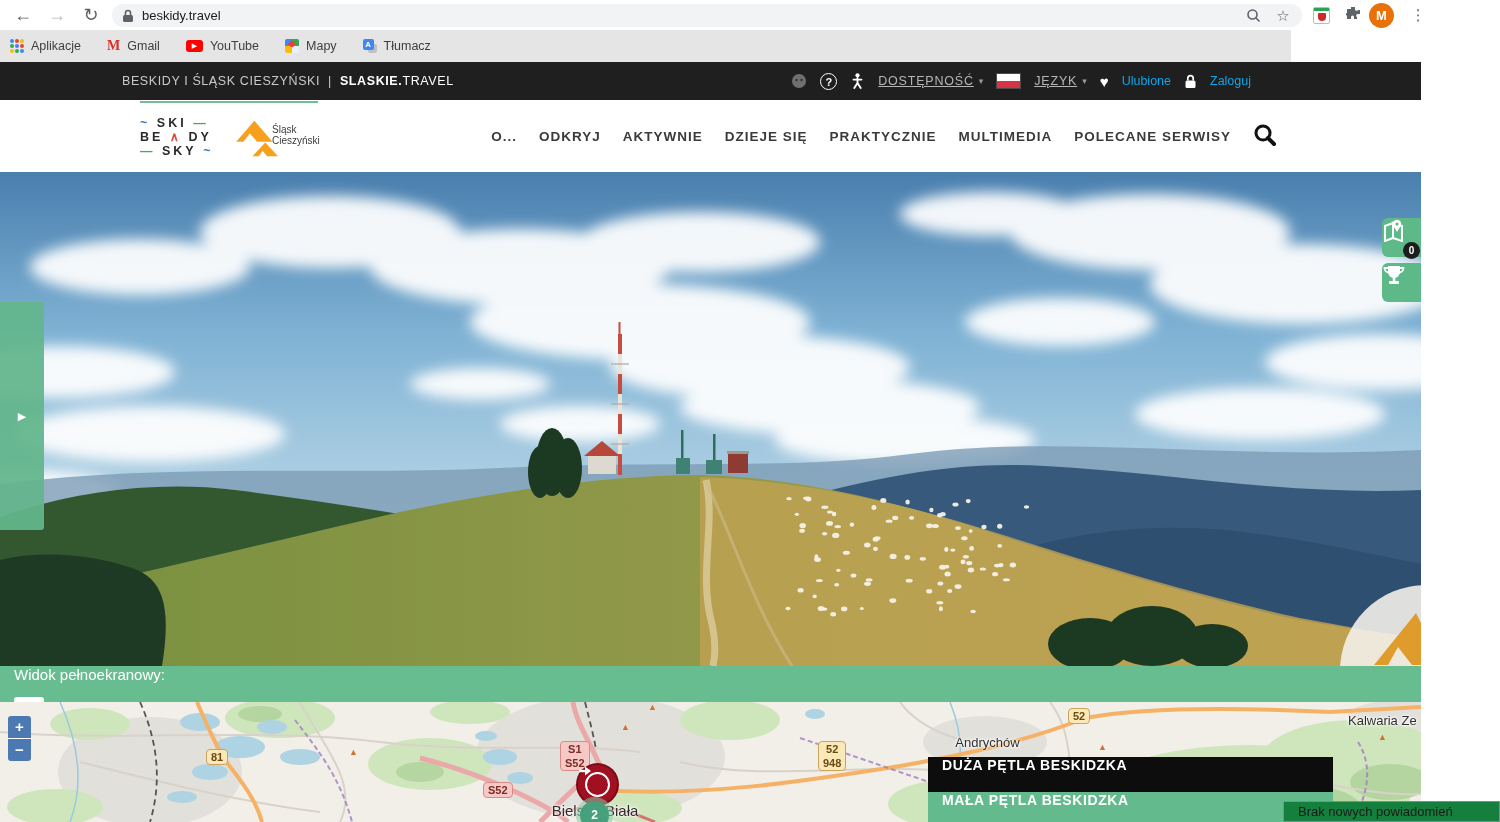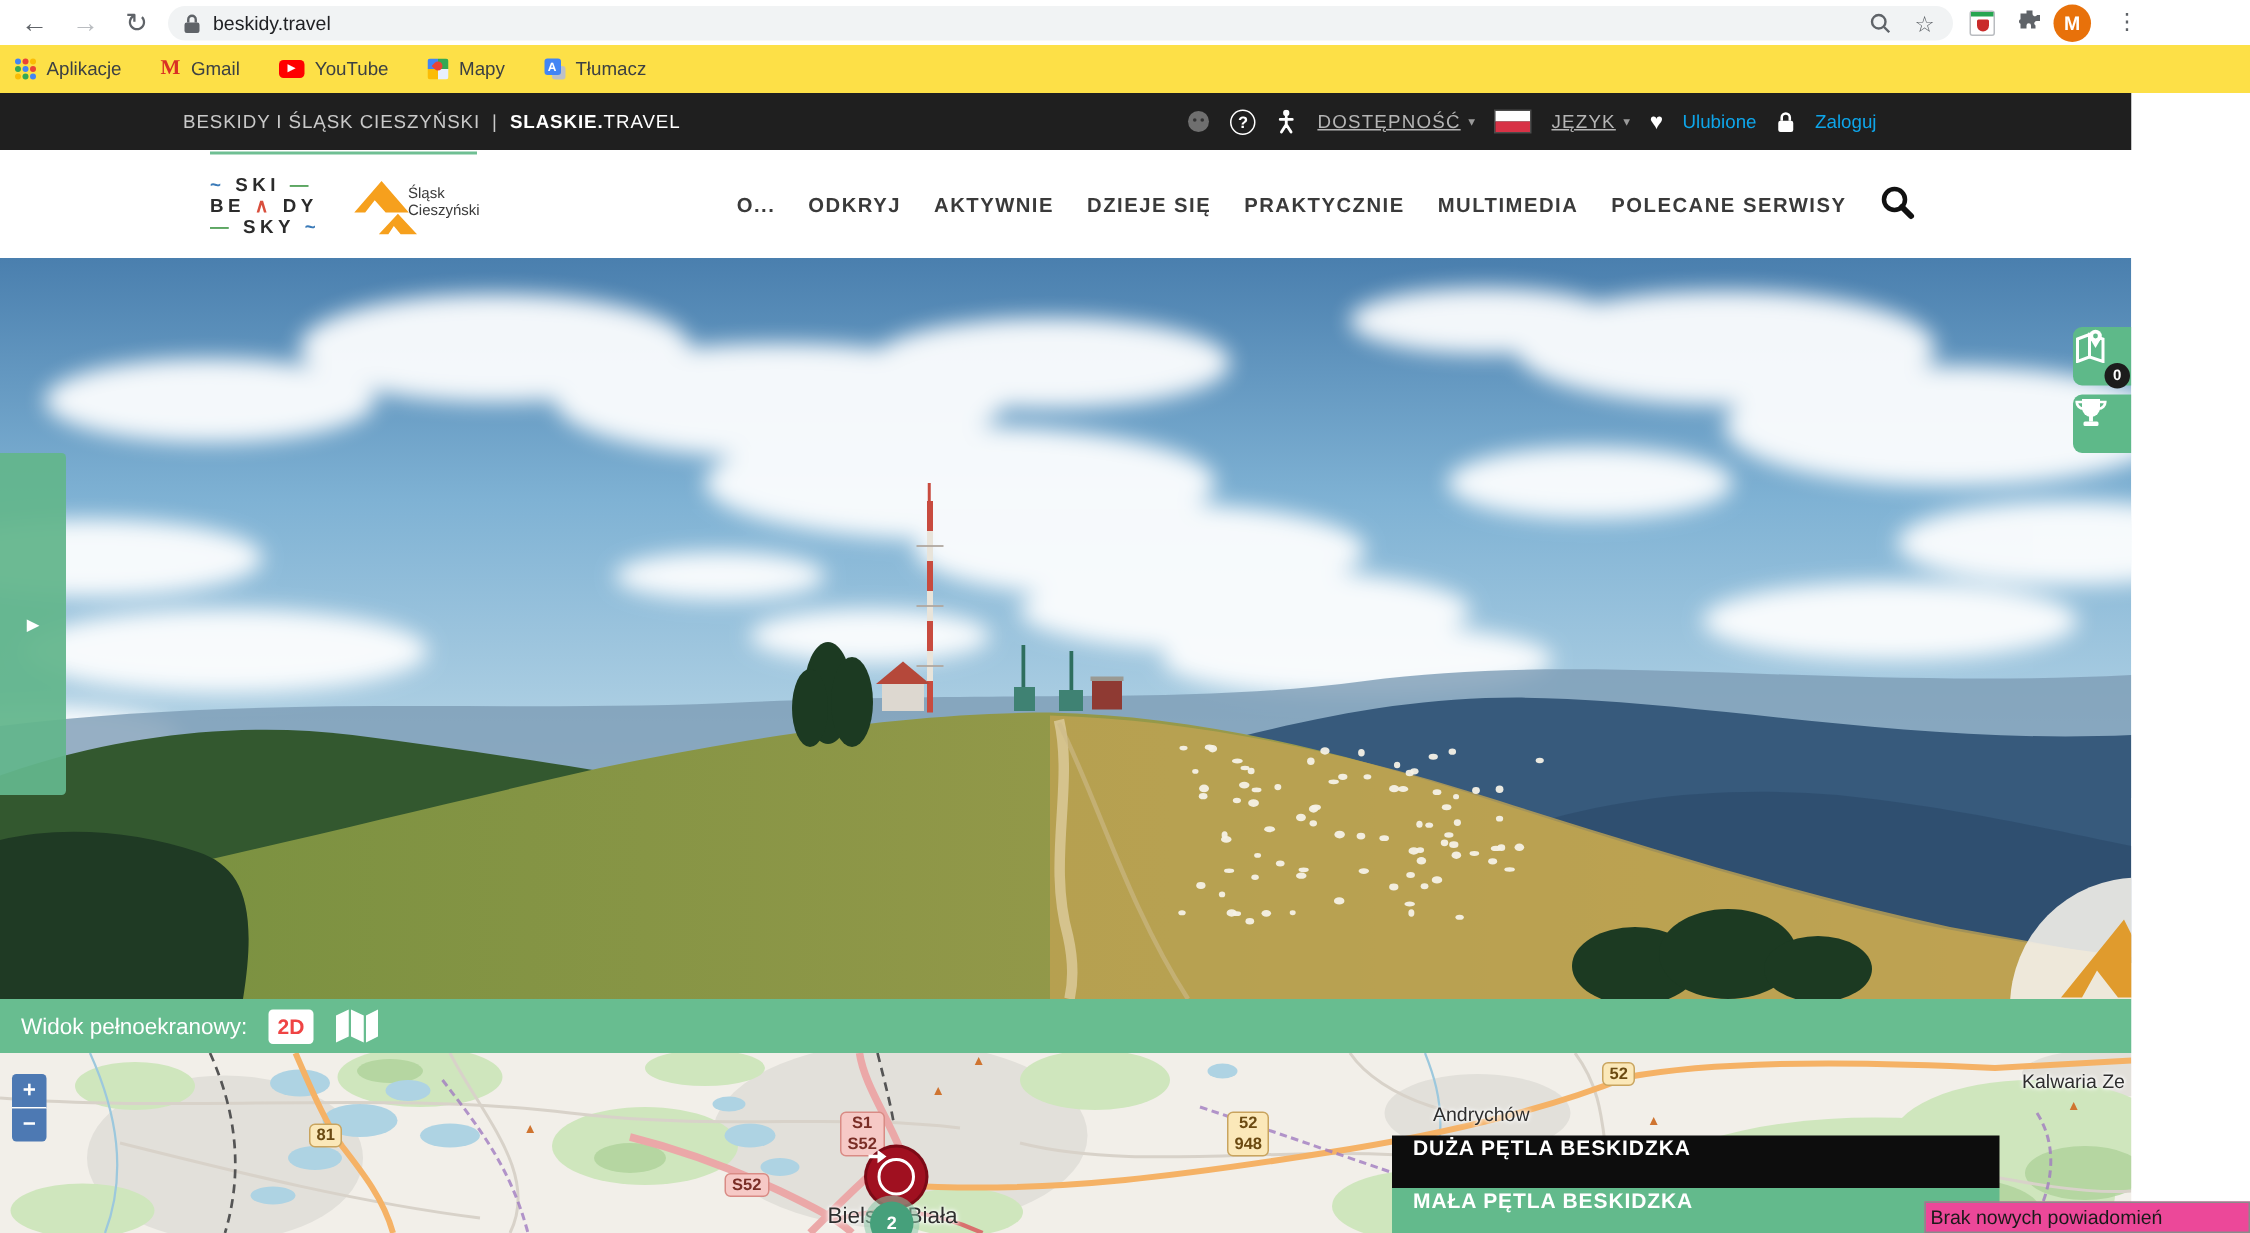--- a/index.html
+++ b/index.html
@@ -18,21 +18,21 @@
   .ext-shield{position:absolute;left:1313px;top:7px;width:17px;height:17px;background:#fff;border:1px solid #b9bcc0;
               border-radius:2px;box-sizing:border-box;}
   .ext-shield i{display:block;height:3px;background:#27a550;}
   .ext-shield b{display:block;width:8px;height:8px;margin:2px auto 0;background:#c92b2b;border-radius:1px 1px 4px 4px;}
   .puzzle{position:absolute;left:1345px;top:6px;color:#5f6368;}
   .avatar{position:absolute;left:1369px;top:3px;width:25px;height:25px;border-radius:50%;background:#e8710a;
           color:#fff;font-size:13px;font-weight:700;text-align:center;line-height:25px;}
   .kebab{position:absolute;left:1408px;top:2px;width:20px;height:26px;color:#5f6368;font-size:15px;
          text-align:center;line-height:26px;}
 
-  .bookmarks{position:absolute;left:0;top:30px;width:1500px;height:32px;background:#fde047;display:flex;
+  .bookmarks{position:absolute;left:0;top:30px;width:1291px;height:32px;background:#e5e5e5;display:flex;
              align-items:center;padding-left:10px;box-sizing:border-box;gap:26px;}
   .bm{display:flex;align-items:center;gap:7px;font-size:12.5px;color:#3c4043;cursor:pointer;}
   .grid9{width:14px;height:14px;display:grid;grid-template-columns:repeat(3,4px);grid-template-rows:repeat(3,4px);gap:1px;}
   .grid9 span{width:4px;height:4px;border-radius:50%;}
   .gmailM{color:#d93025;font-weight:800;font-size:14px;font-family:"Liberation Serif",serif;}
   .ytic{width:17px;height:12px;background:#f00;border-radius:3px;color:#fff;font-size:7px;text-align:center;line-height:12px;}
   .mapsic{width:14px;height:14px;position:relative;border-radius:2px;overflow:hidden;}
   .mapsic .q1{position:absolute;left:0;top:0;width:7px;height:7px;background:#4285f4;}
   .mapsic .q2{position:absolute;right:0;top:0;width:7px;height:7px;background:#34a853;}
   .mapsic .q3{position:absolute;left:0;bottom:0;width:7px;height:7px;background:#fbbc05;}
@@ -82,21 +82,21 @@
   .sidebtn{position:absolute;right:0;width:39px;height:39px;background:#5eb989;border-radius:6px 0 0 6px;
            display:flex;align-items:center;justify-content:center;cursor:pointer;}
   .sidebtn.b1{top:46px;} .sidebtn.b2{top:91px;}
   .badge0{position:absolute;right:1px;bottom:-2px;width:17px;height:17px;border-radius:50%;background:#1c1c1c;
           color:#fff;font-size:10px;font-weight:700;text-align:center;line-height:17px;}
   .compassbadge{position:absolute;left:1340px;top:413px;width:172px;height:172px;border-radius:50%;
                 background:rgba(243,240,233,.9);}
 
   
   .fsbar{position:absolute;left:0;top:604px;width:1421px;height:36px;background:#68bd90;display:flex;
-         align-items:center;gap:14px;padding-left:14px;box-sizing:border-box;}
+         gap:14px;padding-left:14px;box-sizing:border-box;flex-direction:column;}
   .fsbar .lbl{color:#fff;font-size:15px;}
   .btn2d{width:30px;height:23px;background:#fff;border-radius:3px;color:#ef4444;font-weight:800;font-size:14px;
          text-align:center;line-height:23px;cursor:pointer;}
   .btnmap{width:30px;height:24px;cursor:pointer;}
 
   
   .map{position:absolute;left:0;top:640px;width:1421px;height:120px;background:#f2efe9;overflow:hidden;}
   .map svg{position:absolute;left:0;top:0;}
   .zoombtn{position:absolute;left:8px;width:23px;height:22px;background:#4d79b3;color:#fff;font-size:15px;
            font-weight:700;text-align:center;line-height:22px;cursor:pointer;}
@@ -112,22 +112,22 @@
   .redmarker .inner{width:25px;height:25px;border:2px solid #fff;border-radius:50%;display:flex;
                     align-items:center;justify-content:center;box-sizing:border-box;}
   .cluster{position:absolute;left:580px;top:99px;width:29px;height:29px;border-radius:50%;background:#46a07b;
            box-shadow:0 0 0 4px rgba(140,200,170,.55);color:#fff;font-size:12px;font-weight:700;
            text-align:center;line-height:29px;cursor:pointer;}
   .ovl{position:absolute;left:928px;width:405px;color:#fff;font-weight:800;font-size:14px;letter-spacing:.6px;
        display:flex;align-items:flex-start;padding-left:14px;box-sizing:border-box;cursor:pointer;}
   .ovl.black{top:55px;height:35px;background:#0d0d0d;}
   .ovl.green{top:90px;height:34px;background:#63ba8c;}
 
-  .tooltip{position:absolute;left:1283px;top:801px;width:217px;height:21px;background:#ec4899;border:1px solid #8a8a8a;
-           box-sizing:border-box;font-size:13px;color:#1a1a1a;line-height:19px;padding:0 3px;
+  .tooltip{position:absolute;left:1283px;top:801px;width:217px;height:21px;background:#15803d;border:1px solid #8a8a8a;
+           box-sizing:border-box;font-size:13px;color:#1a1a1a;line-height:19px;padding:0 14px;
            white-space:nowrap;overflow:hidden;}
 </style>
 </head>
 <body>
 
 <div class="screen">
 
   <div class="toolbar">
     <div class="tb-btn" style="left:10px">←</div>
     <div class="tb-btn disabled" style="left:44px">→</div>

